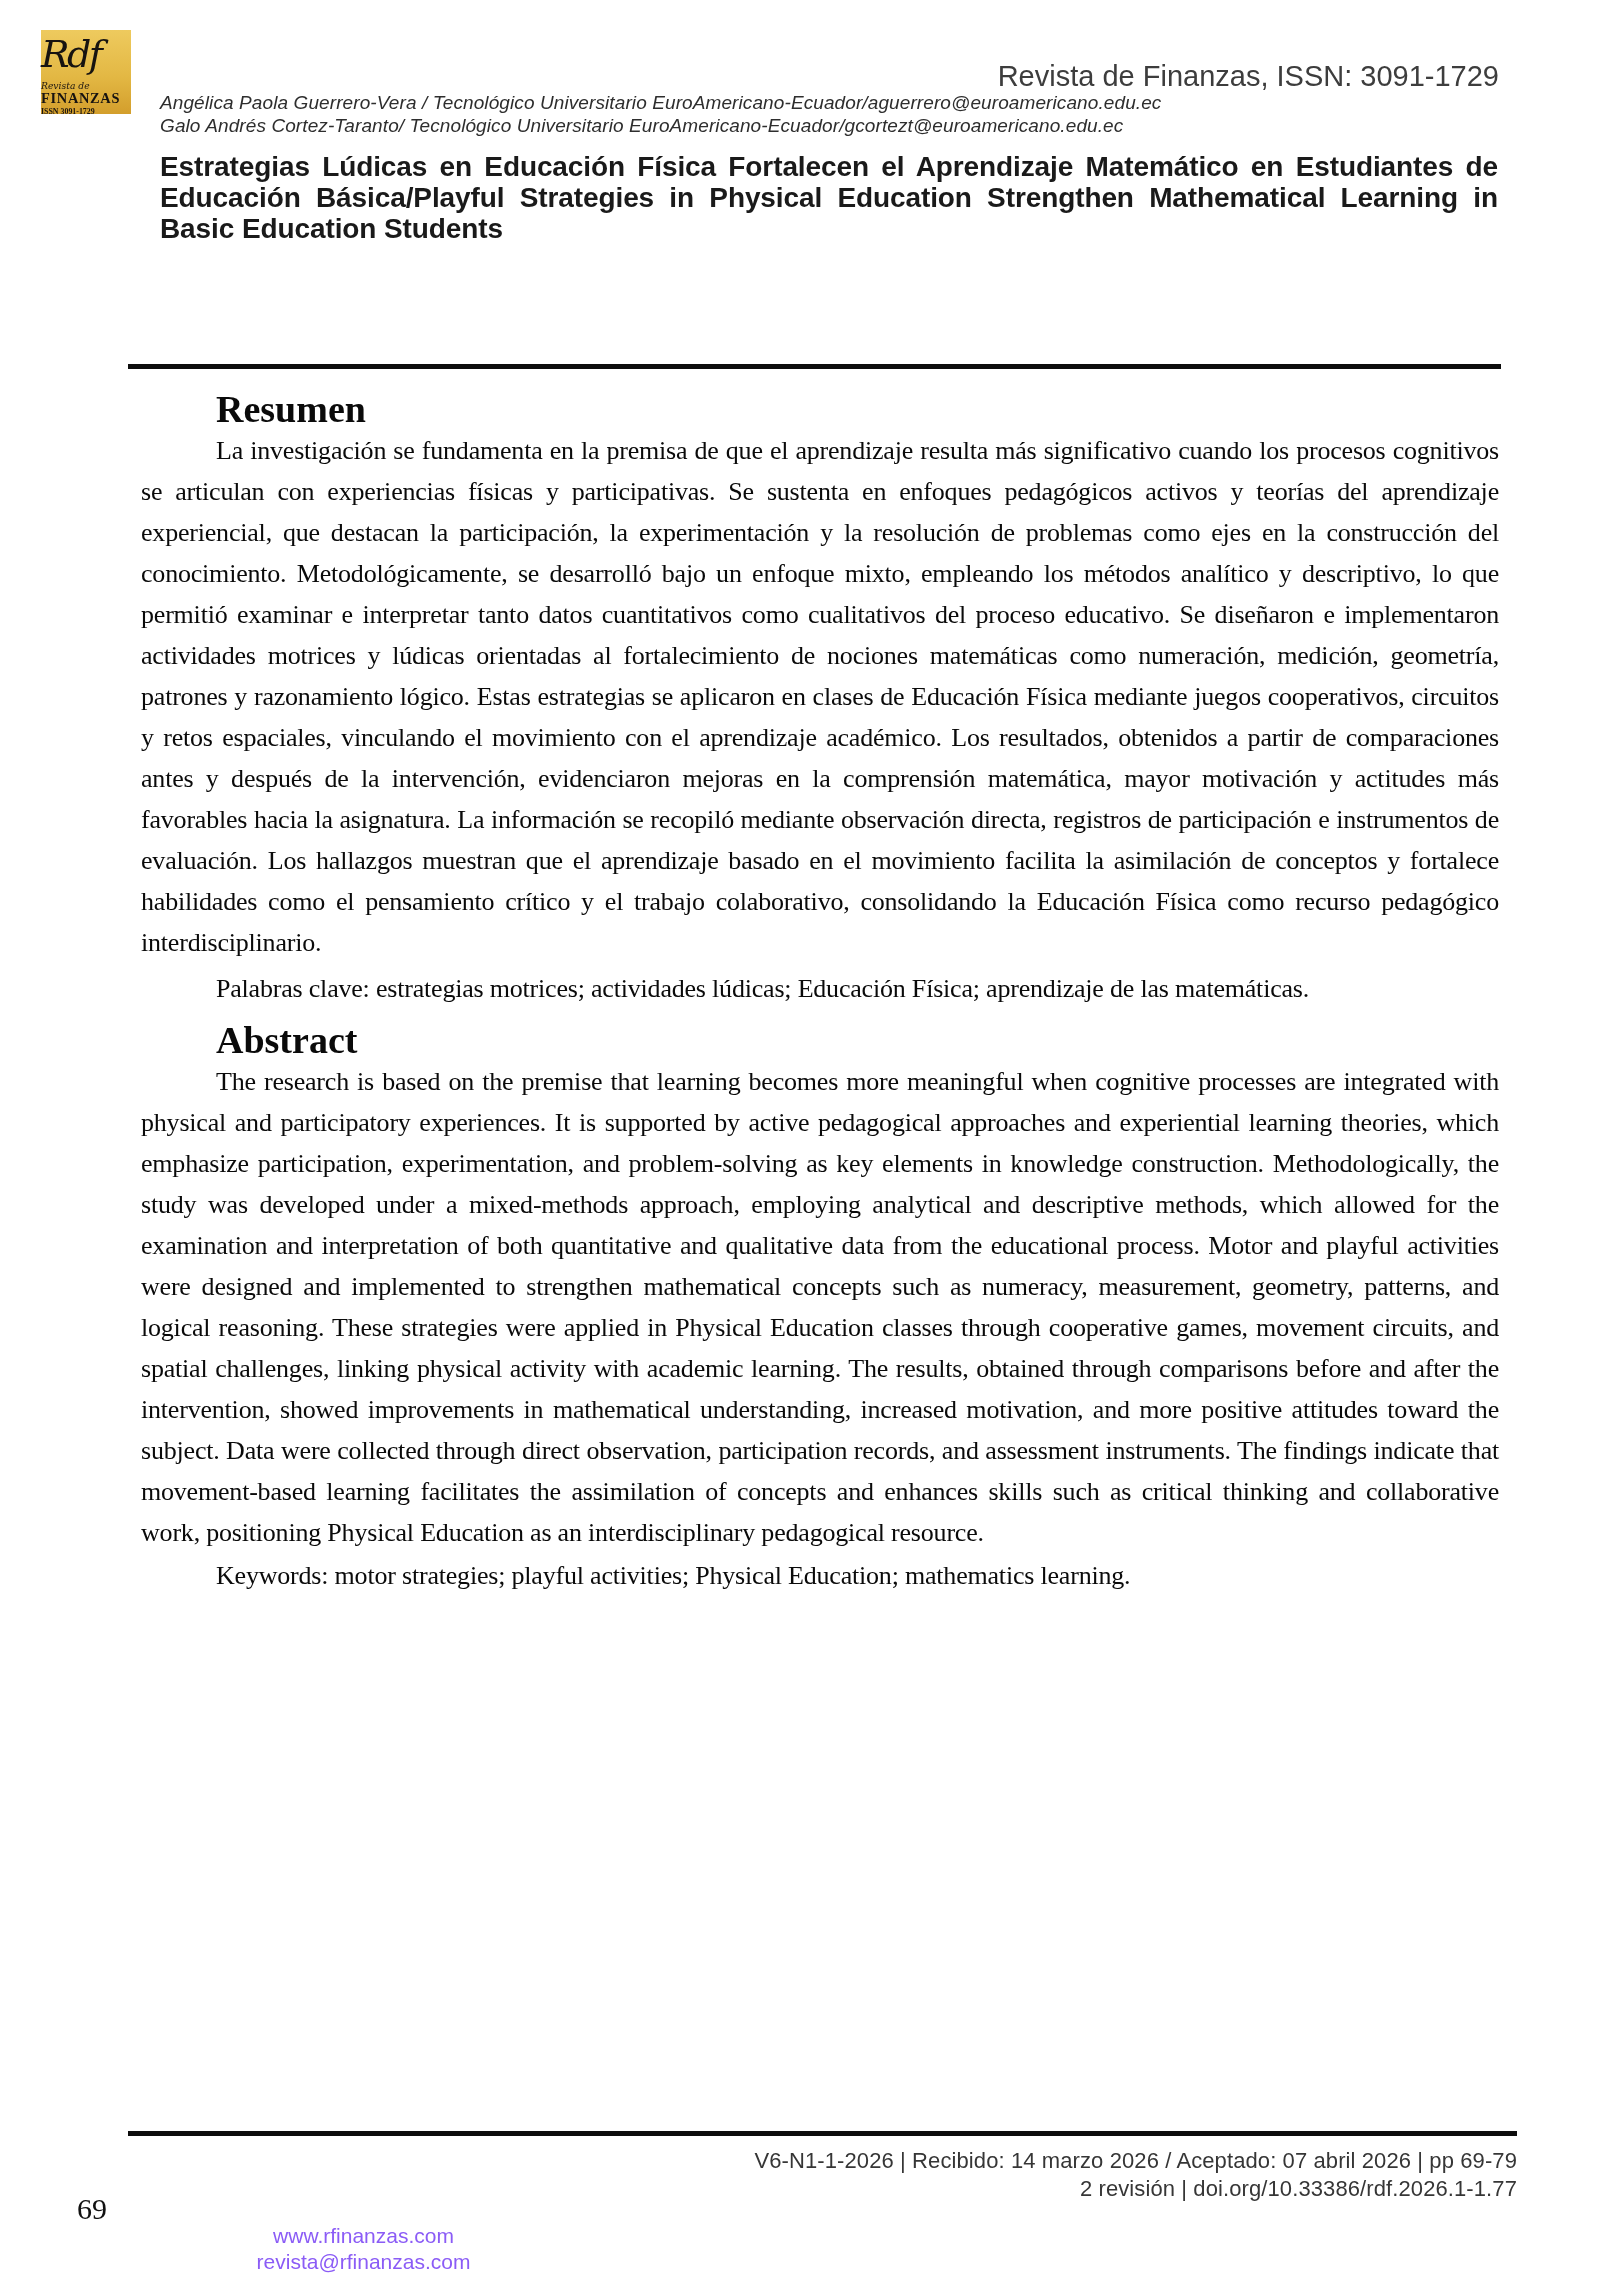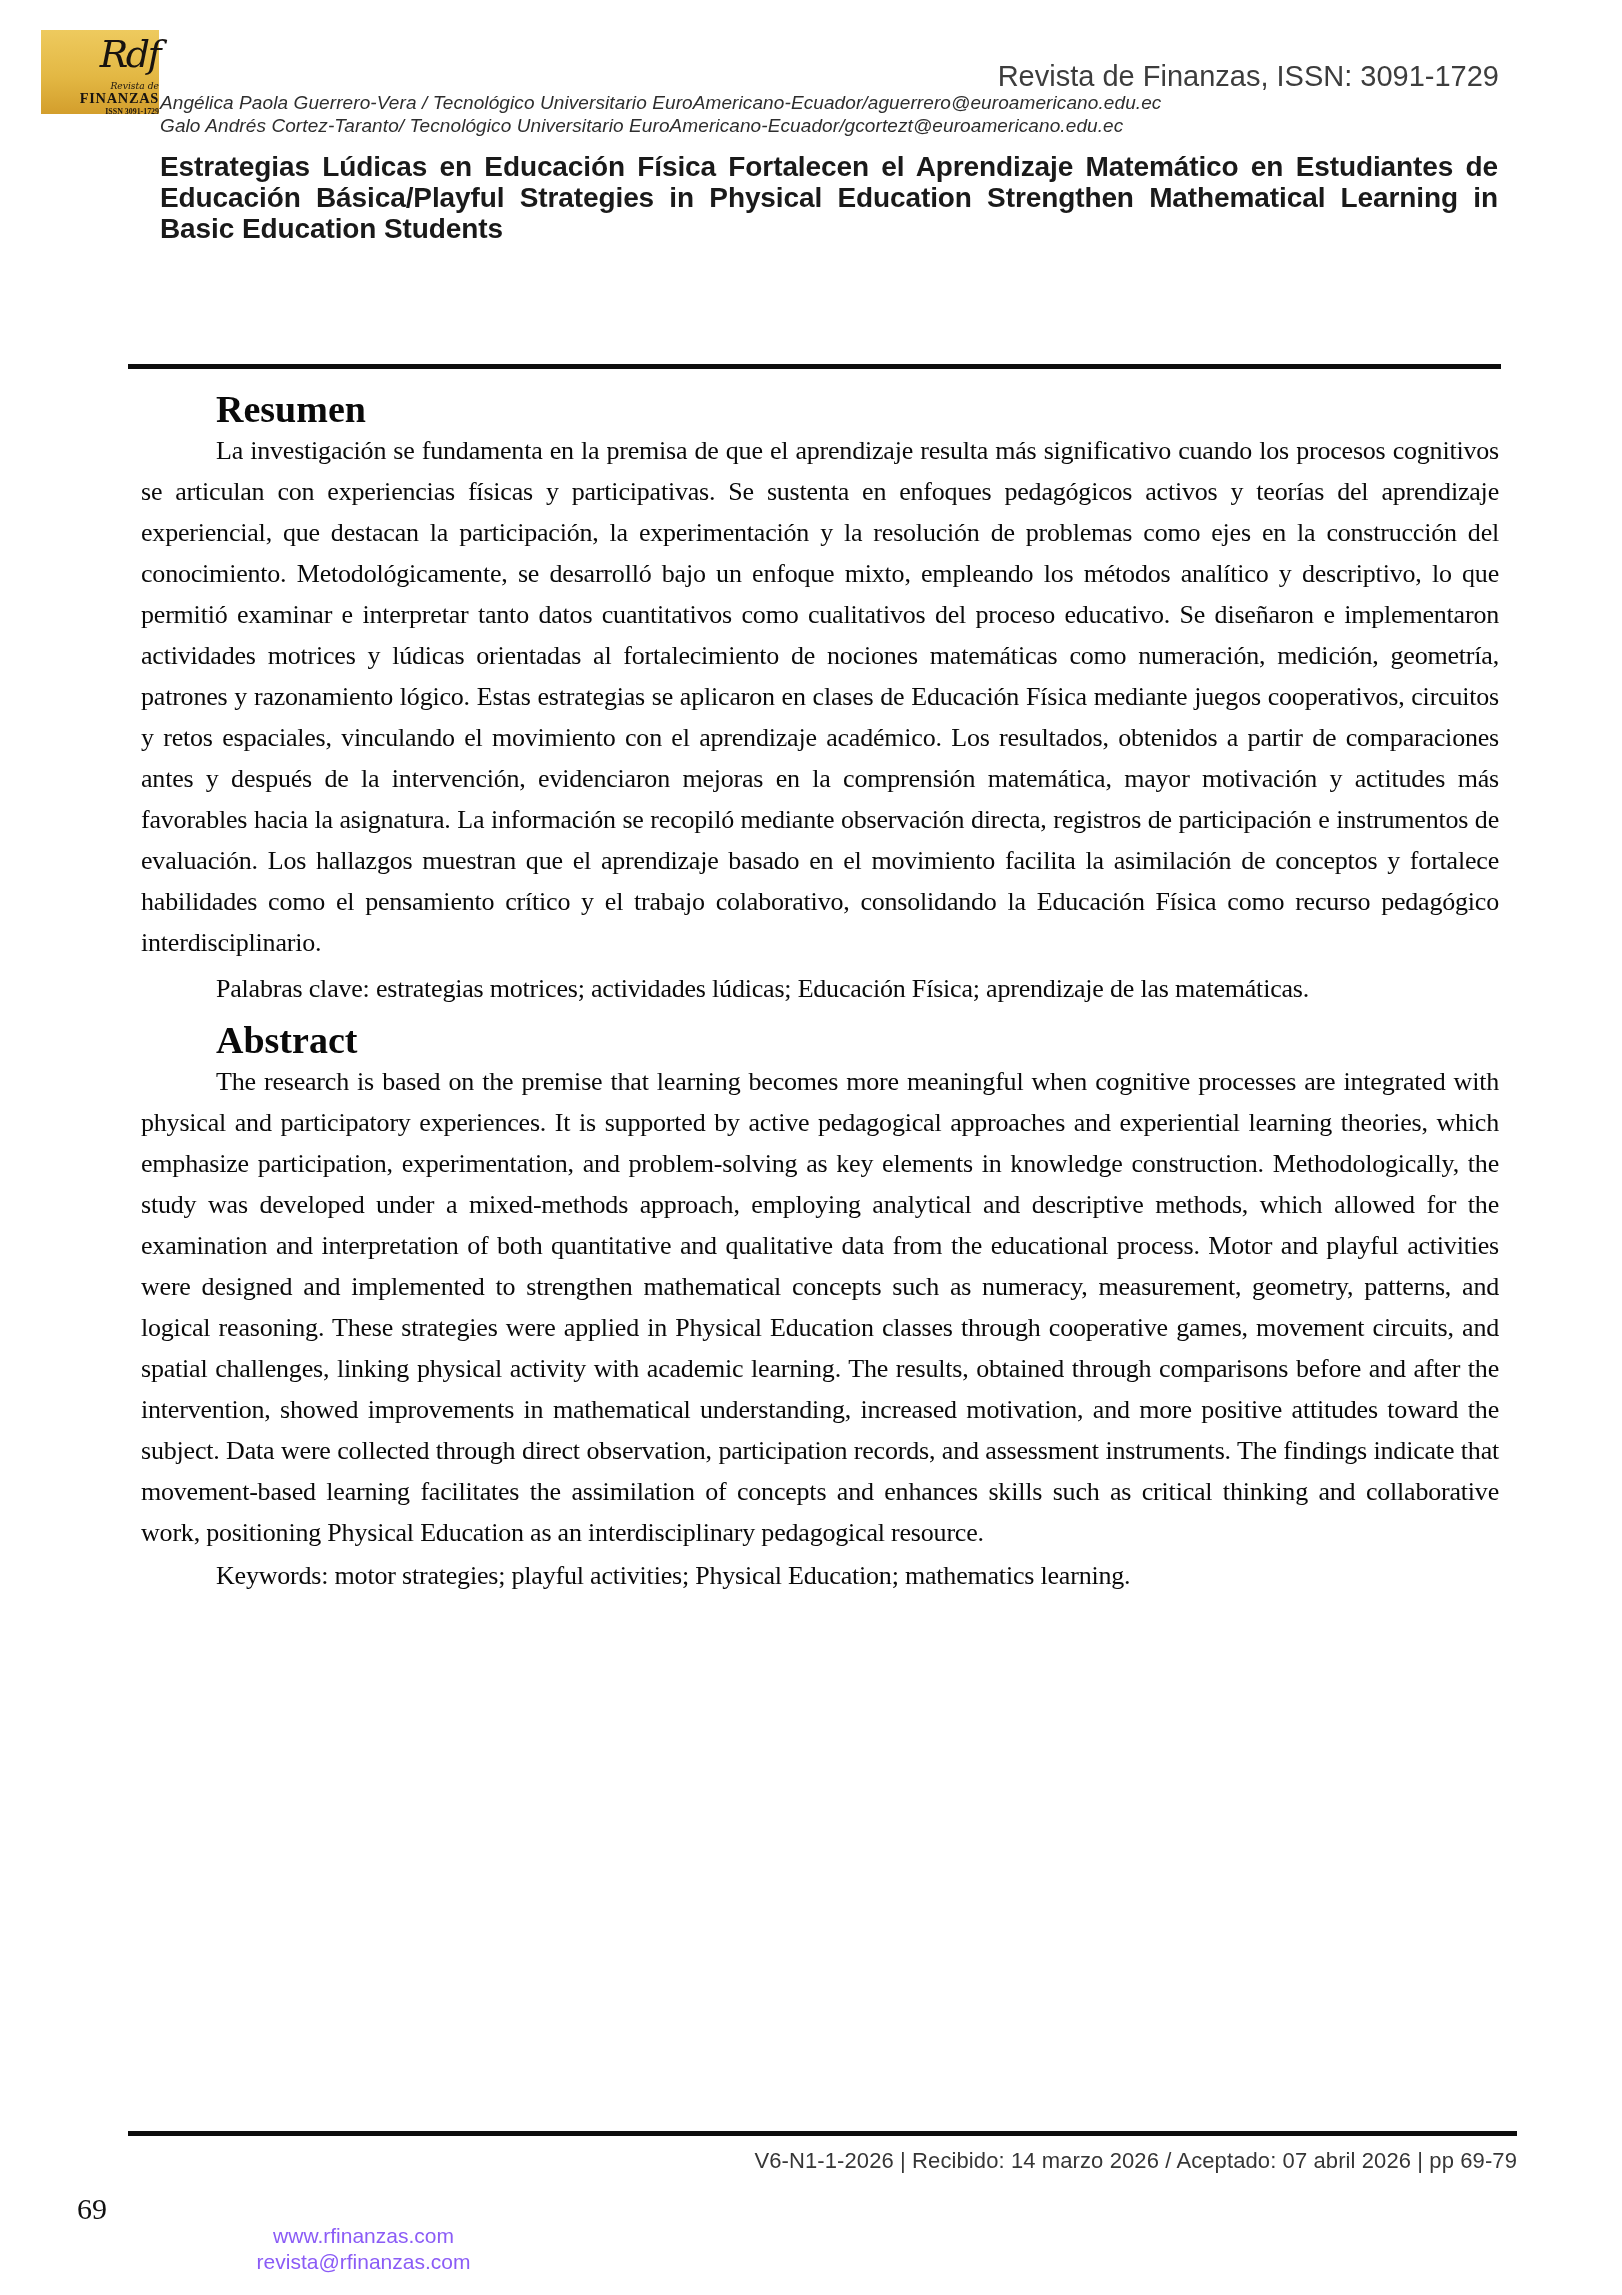--- a/index.html
+++ b/index.html
@@ -8,22 +8,21 @@
     width:1623px;height:2295px;
     background:#ffffff;
     overflow:hidden;
     font-family:"Liberation Sans", sans-serif;
     color:#111;
   }
   
   .logo{
     position:absolute;left:41px;top:30px;width:90px;height:84px;
     background:linear-gradient(180deg,#eeca5e 0%,#e3b844 55%,#d39e2c 100%);
-    text-align:right;
-    padding-left:28px;
+    text-align:left;
   }
   .logo-monogram{
     position:absolute;left:0;right:0;top:5.2px;
     font-family:"DejaVu Serif", serif;font-style:italic;
     font-size:38px;line-height:39px;color:#171310;letter-spacing:-2.6px;
   }
   .logo-script{
     position:absolute;left:0;right:0;top:50px;
     font-family:"DejaVu Serif", serif;font-style:italic;
     font-size:9.2px;color:#1c1610;
@@ -120,18 +119,19 @@
     <p>La investigación se fundamenta en la premisa de que el aprendizaje resulta más significativo cuando los procesos cognitivos se articulan con experiencias físicas y participativas. Se sustenta en enfoques pedagógicos activos y teorías del aprendizaje experiencial, que destacan la participación, la experimentación y la resolución de problemas como ejes en la construcción del conocimiento. Metodológicamente, se desarrolló bajo un enfoque mixto, empleando los métodos analítico y descriptivo, lo que permitió examinar e interpretar tanto datos cuantitativos como cualitativos del proceso educativo. Se diseñaron e implementaron actividades motrices y lúdicas orientadas al fortalecimiento de nociones matemáticas como numeración, medición, geometría, patrones y razonamiento lógico. Estas estrategias se aplicaron en clases de Educación Física mediante juegos cooperativos, circuitos y retos espaciales, vinculando el movimiento con el aprendizaje académico. Los resultados, obtenidos a partir de comparaciones antes y después de la intervención, evidenciaron mejoras en la comprensión matemática, mayor motivación y actitudes más favorables hacia la asignatura. La información se recopiló mediante observación directa, registros de participación e instrumentos de evaluación. Los hallazgos muestran que el aprendizaje basado en el movimiento facilita la asimilación de conceptos y fortalece habilidades como el pensamiento crítico y el trabajo colaborativo, consolidando la Educación Física como recurso pedagógico interdisciplinario.</p>
     <p class="spaced-before">Palabras clave: estrategias motrices; actividades lúdicas; Educación Física; aprendizaje de las matemáticas.</p>
     <h2 class="abstract-h">Abstract</h2>
     <p>The research is based on the premise that learning becomes more meaningful when cognitive processes are integrated with physical and participatory experiences. It is supported by active pedagogical approaches and experiential learning theories, which emphasize participation, experimentation, and problem-solving as key elements in knowledge construction. Methodologically, the study was developed under a mixed-methods approach, employing analytical and descriptive methods, which allowed for the examination and interpretation of both quantitative and qualitative data from the educational process. Motor and playful activities were designed and implemented to strengthen mathematical concepts such as numeracy, measurement, geometry, patterns, and logical reasoning. These strategies were applied in Physical Education classes through cooperative games, movement circuits, and spatial challenges, linking physical activity with academic learning. The results, obtained through comparisons before and after the intervention, showed improvements in mathematical understanding, increased motivation, and more positive attitudes toward the subject. Data were collected through direct observation, participation records, and assessment instruments. The findings indicate that movement-based learning facilitates the assimilation of concepts and enhances skills such as critical thinking and collaborative work, positioning Physical Education as an interdisciplinary pedagogical resource.</p>
     <p class="kw">Keywords: motor strategies; playful activities; Physical Education; mathematics learning.</p>
   </main>
 
   <div class="rule rule-bottom"></div>
 
   <div class="meta meta1">V6-N1-1-2026 | Recibido: 14 marzo 2026 / Aceptado: 07 abril 2026 | pp 69-79</div>
+  <div class="meta meta2">2 revisión | doi.org/10.33386/rdf.2026.1-1.77</div>
   <div class="pageno">69</div>
   <div class="site">www.rfinanzas.com</div>
   <div class="mail">revista@rfinanzas.com</div>
 
 </div>
 
 
 </body></html>

